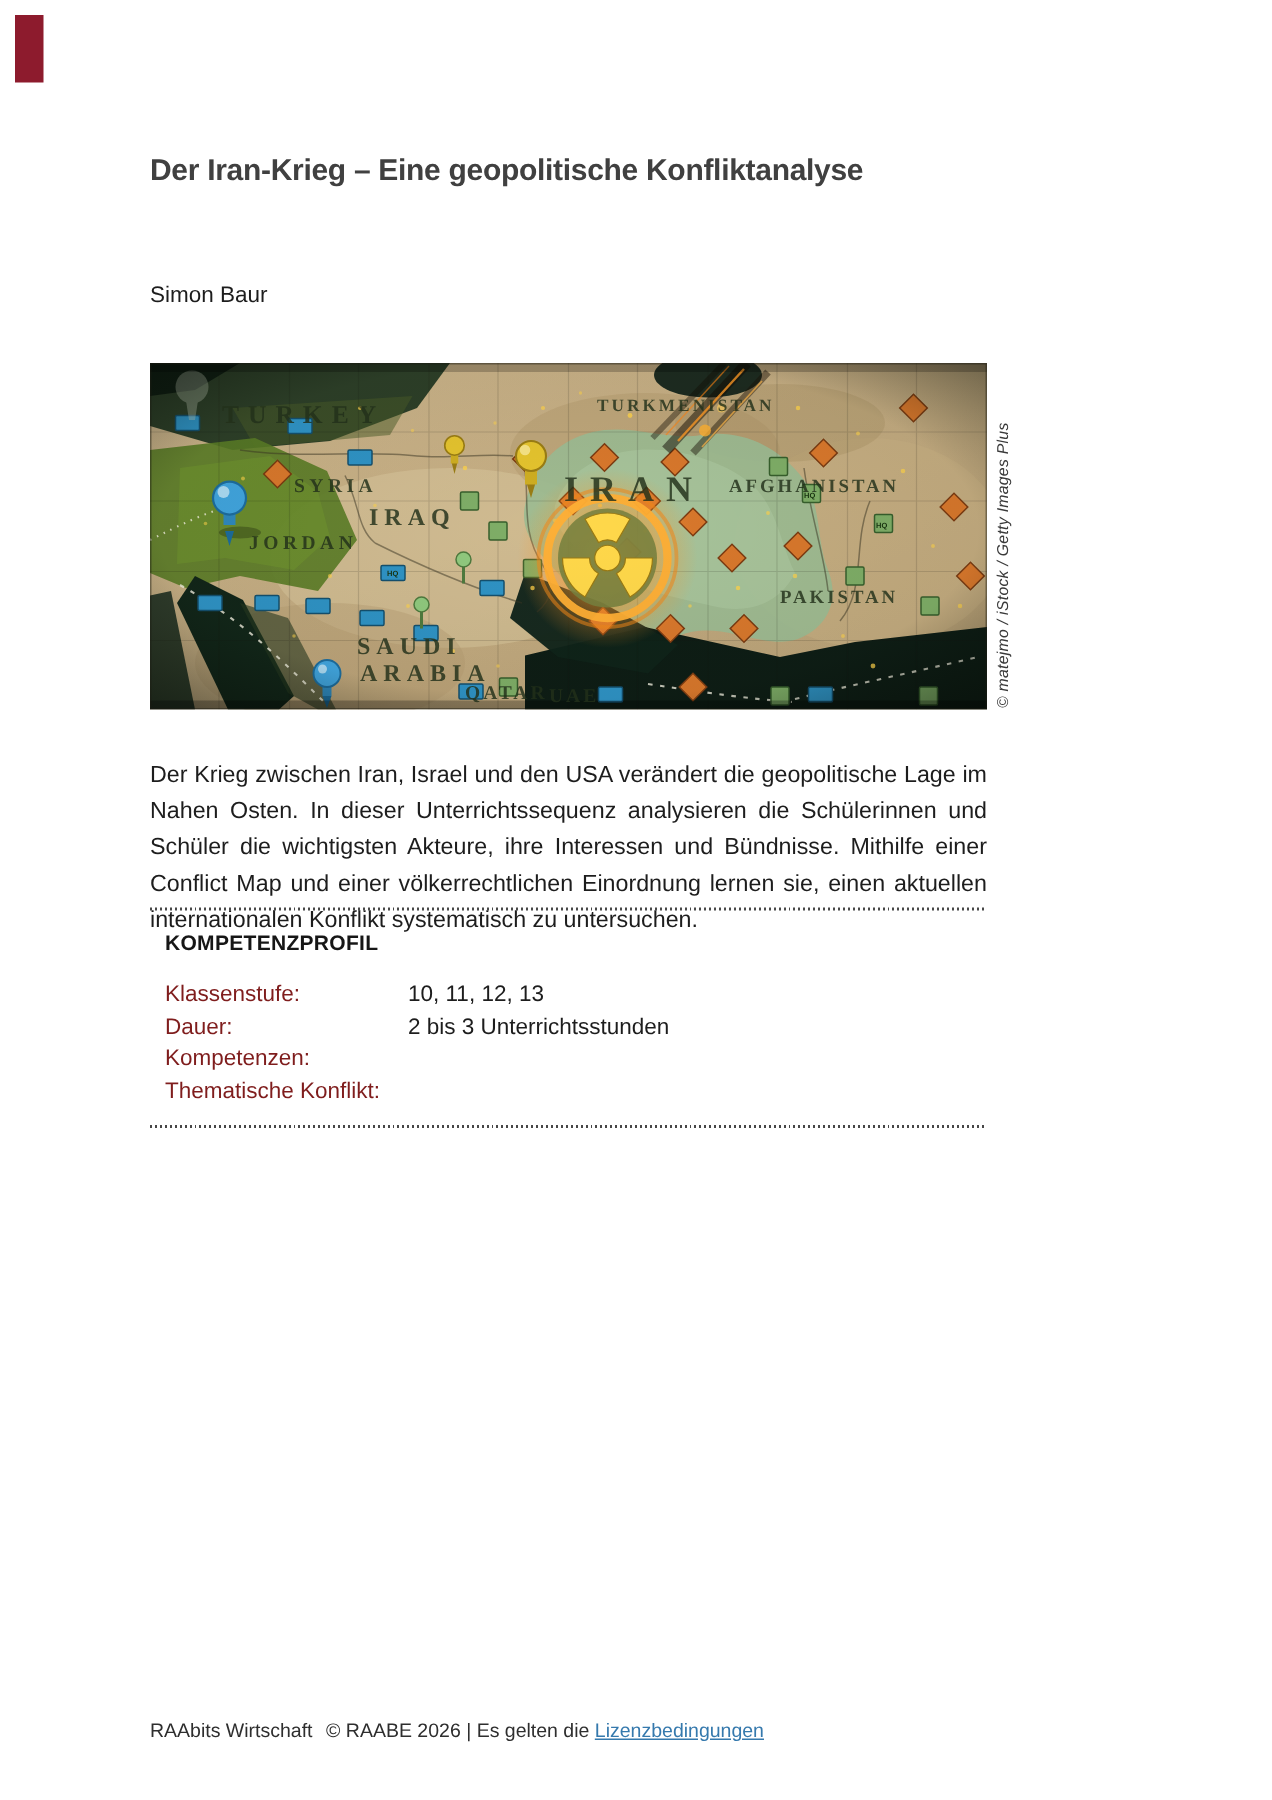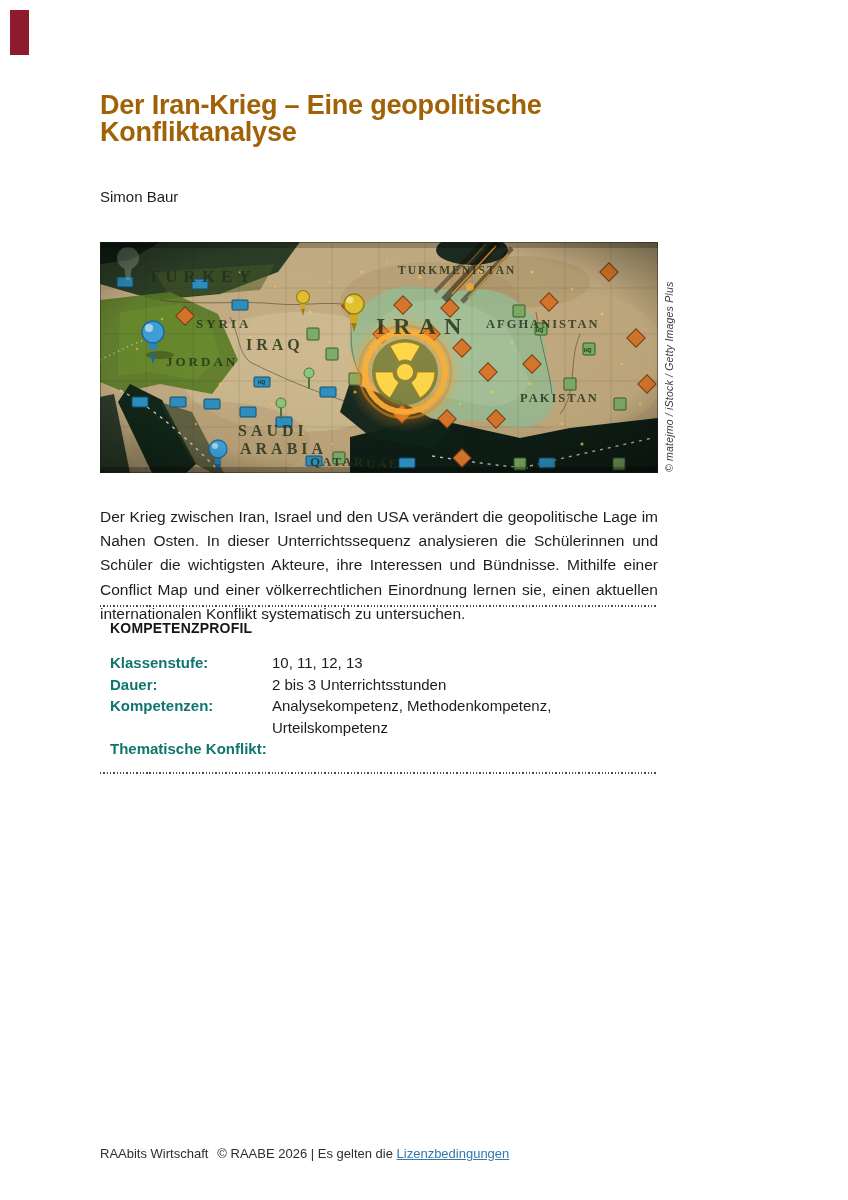--- a/index.html
+++ b/index.html
@@ -1,34 +1,34 @@
 <!DOCTYPE html>
 <html><head>
 <meta charset="utf-8">
 <style>
   html,body{margin:0;padding:0;background:#ffffff;}
   .page{position:relative;width:848px;height:1200px;background:#ffffff;overflow:hidden;
         font-family:"Liberation Sans",sans-serif;color:#1d1d1d;}
   .brand-mark{position:absolute;left:10px;top:10px;width:19px;height:45px;background:#8d1b2d;}
   .title{position:absolute;left:100px;top:92px;width:560px;margin:0;
-         font-size:27px;line-height:27px;font-weight:700;letter-spacing:-0.2px;color:#a16207;}
+         font-size:20px;line-height:45px;font-weight:700;letter-spacing:-0.2px;color:#404040;}
   .author{position:absolute;left:100px;top:188px;font-size:15px;color:#1d1d1d;}
   .figure{position:absolute;left:100px;top:242px;width:482px;height:231px;}
   .figure svg{display:block;width:558px;height:231px;}
   .credit{position:absolute;left:663px;top:472px;transform:rotate(-90deg);transform-origin:0 0;
           white-space:nowrap;font-size:10.5px;font-style:italic;color:#3a3a3a;letter-spacing:0.2px;}
   .intro{position:absolute;left:100px;top:489px;width:558px;
          font-size:15.5px;line-height:24.4px;text-align:justify;color:#1d1d1d;}
   .profile{position:absolute;left:100px;top:605px;width:558px;}
   .dotline{height:2px;background-image:repeating-linear-gradient(to right,#474747 0 1.3px,transparent 1.3px 3.3px);}
   .profile-inner{padding:13px 0 12px 10px;}
   .profile-heading{font-size:14px;font-weight:700;color:#161616;letter-spacing:0.2px;}
   .profile-rows{margin-top:16px;}
   .row{display:flex;font-size:15px;line-height:21.5px;}
-  .row .label{width:162px;flex-shrink:0;font-weight:700;color:#0f766e;}
+  .row .label{width:162px;flex-shrink:0;font-weight:400;color:#7f1d1d;}
   .row .value{width:386px;color:#1d1d1d;}
   .footer{position:absolute;left:100px;top:1146px;font-size:13px;color:#2e2e2e;}
   .footer .product{margin-right:9px;}
   .footer a{color:#3579ad;text-decoration:underline;cursor:pointer;}
   
   .mlabel{font-family:"Liberation Serif",serif;font-weight:700;fill:#22301a;opacity:0.82;}
   .mbadge{font-family:"Liberation Sans",sans-serif;font-weight:700;font-size:5px;fill:#17330f;}
 </style>
 </head>
 <body>
@@ -303,21 +303,20 @@
         <div class="row">
           <span class="label">Klassenstufe:</span>
           <span class="value">10, 11, 12, 13</span>
         </div>
         <div class="row">
           <span class="label">Dauer:</span>
           <span class="value">2 bis 3 Unterrichtsstunden</span>
         </div>
         <div class="row">
           <span class="label">Kompetenzen:</span>
-          <span class="value">Analysekompetenz, Methodenkompetenz, Urteilskompetenz</span>
         </div>
         <div class="row">
           <span class="label">Thematische Konflikt:</span>
         </div>
       </div>
     </div>
     <div class="dotline"></div>
   </div>
 
   <div class="footer">

